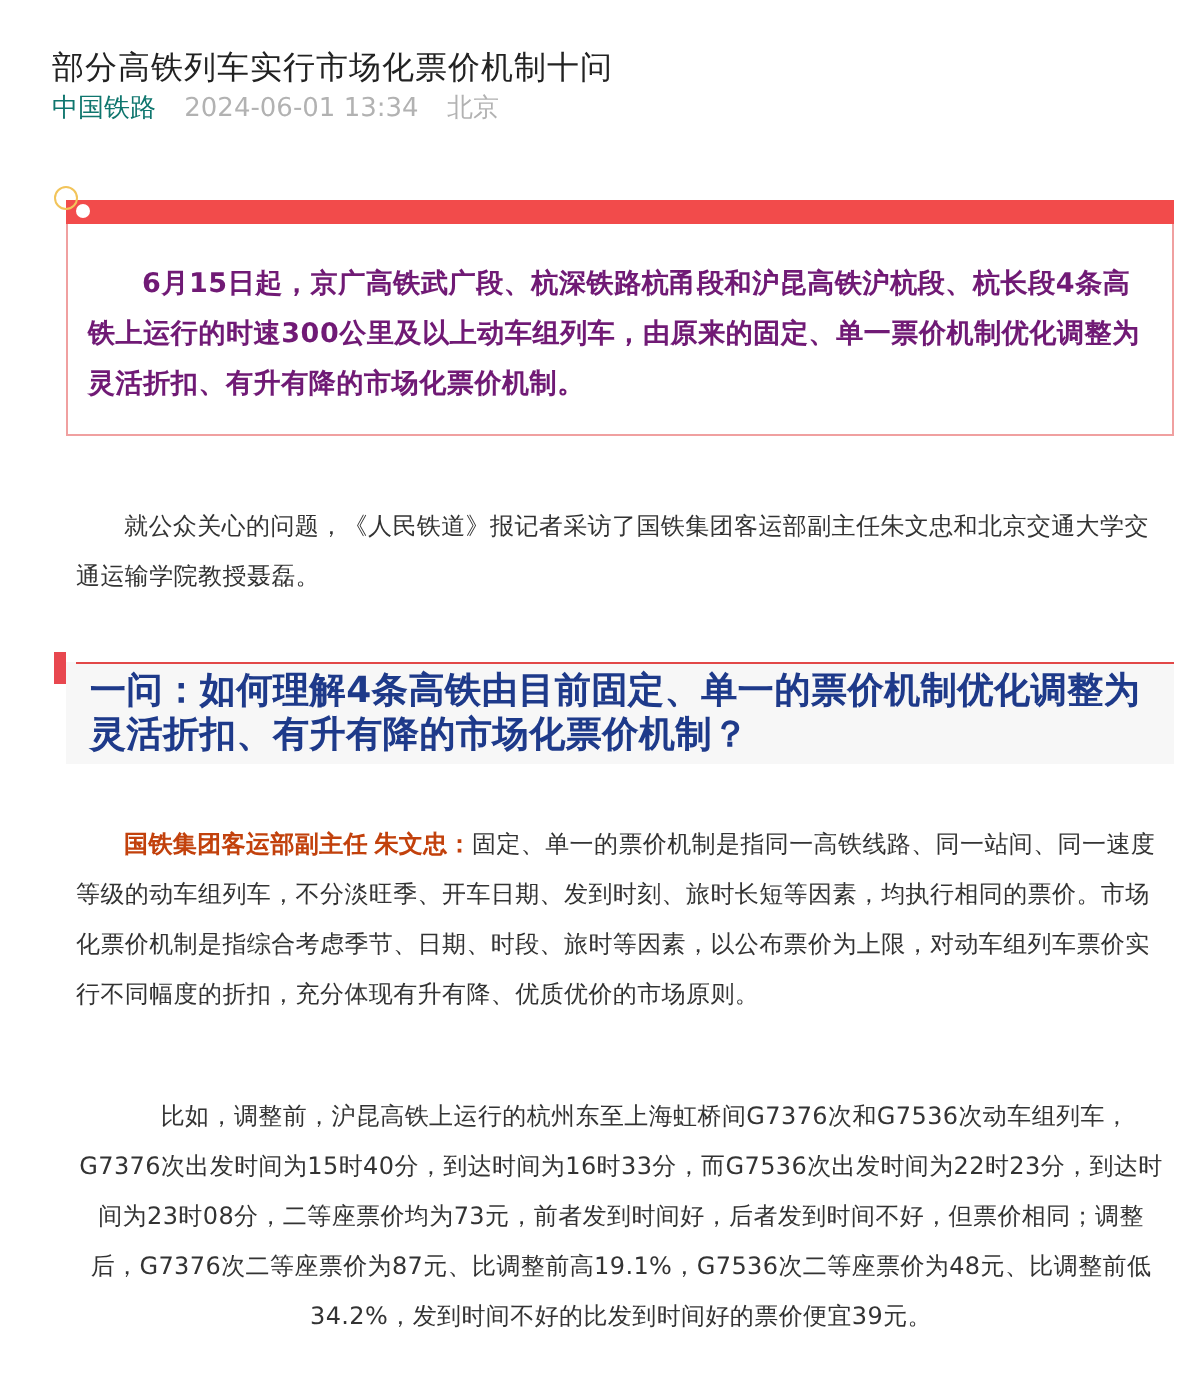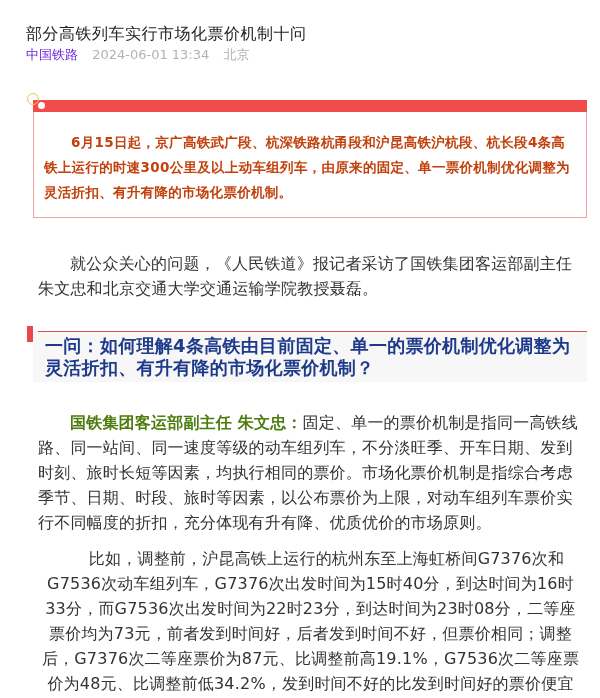--- a/index.html
+++ b/index.html
@@ -10,21 +10,21 @@
   }
   .title {
     position: absolute; left: 26px; top: 10px;
     font-size: 16px; color: #222222; font-weight: normal;
     letter-spacing: 0.5px; line-height: 26px;
   }
   .meta {
     position: absolute; left: 26px; top: 46px;
     font-size: 13px; line-height: 18px; color: #b2b2b2;
   }
-  .meta .source { color: #6d28d9; margin-right: 10px; }
+  .meta .source { color: #0f766e; margin-right: 10px; }
   .meta .time { margin-right: 10px; text-align: right; }
   .callout {
     position: absolute; left: 33px; top: 100px;
     width: 554px; height: 118px;
     border: 1px solid #f0a0a0; border-top: none;
     box-sizing: border-box;
   }
   .callout-bar {
     position: absolute; left: 33px; top: 100px; width: 554px; height: 12px;
     background: #f24b4b;
@@ -32,33 +32,33 @@
   .callout-dot {
     position: absolute; left: 38px; top: 102px; width: 7px; height: 7px;
     border-radius: 50%; background: #ffffff;
   }
   .callout-ring {
     position: absolute; left: 27px; top: 93px; width: 12px; height: 12px;
     border-radius: 50%; border: 1px solid #f2c45a; box-sizing: border-box;
   }
   .callout-text {
     position: absolute; left: 44px; top: 130px; width: 534px;
-    font-size: 13.5px; line-height: 25px; font-weight: bold; color: #c2410c;
+    font-size: 13.5px; line-height: 25px; font-weight: bold; color: #701a75;
     text-indent: 2em; letter-spacing: 0.3px;
   }
 
   .para {
     position: absolute; left: 38px; width: 545px;
-    font-size: 16px; line-height: 25px; color: #333333;
+    font-size: 12px; line-height: 25px; color: #333333;
     text-indent: 2em; letter-spacing: 0.2px;
   }
   .p1 { top: 251px; }
   .p2 { top: 410px; }
   .p3 { top: 546px; text-align: center; }
-  .p2 b { color: #4d7c0f; }
+  .p2 b { color: #c2410c; font-family: Liberation Serif, serif; }
 
   .question {
     position: absolute; left: 33px; top: 331px; width: 554px; height: 51px;
     background: #f7f7f7;
   }
   .question-line {
     position: absolute; left: 38px; top: 331px; width: 549px; height: 1px;
     background: #e24848;
   }
   .question-marker {

